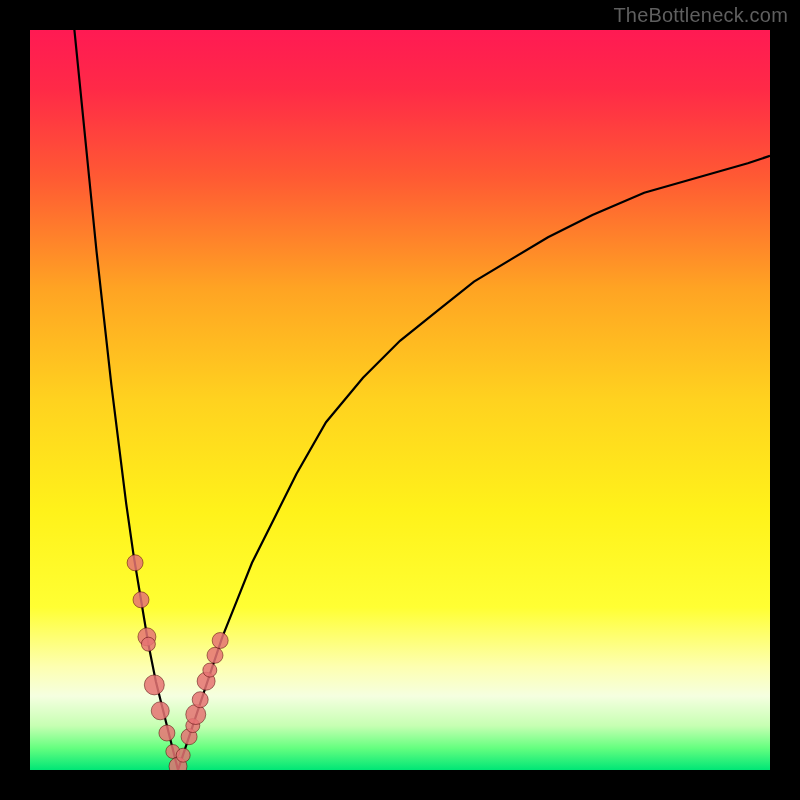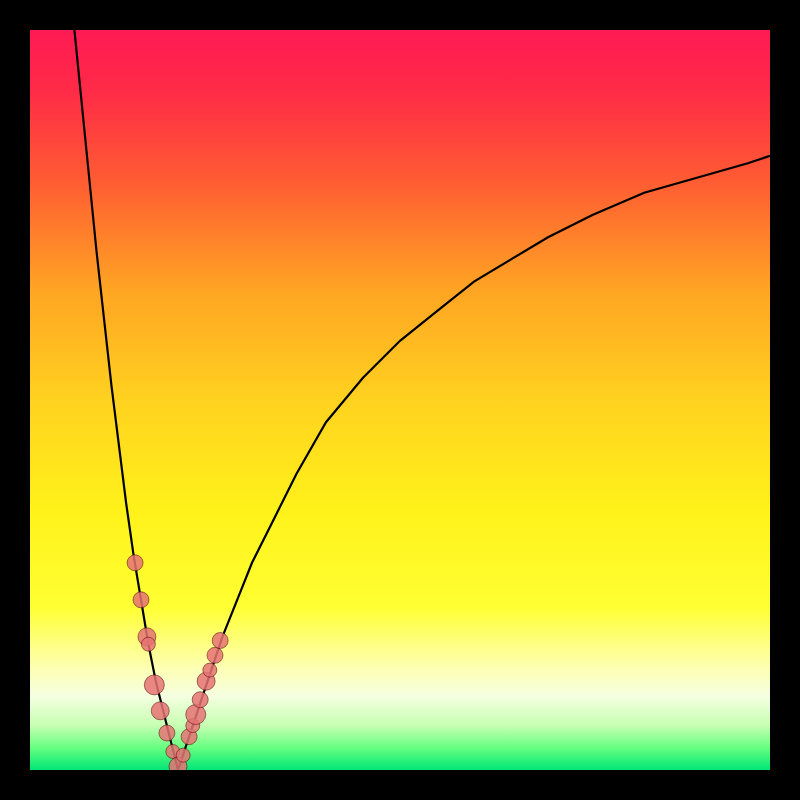--- a/index.html
+++ b/index.html
@@ -77,13 +77,14 @@
           <circle cx="195.76" cy="714.50" r="10" fill="#e57373" fill-opacity="0.85" stroke="#4a0000" stroke-width="0.5"></circle>
           <circle cx="200.20" cy="699.70" r="8" fill="#e57373" fill-opacity="0.85" stroke="#4a0000" stroke-width="0.5"></circle>
           <circle cx="206.12" cy="681.20" r="9" fill="#e57373" fill-opacity="0.85" stroke="#4a0000" stroke-width="0.5"></circle>
           <circle cx="209.82" cy="670.10" r="7" fill="#e57373" fill-opacity="0.85" stroke="#4a0000" stroke-width="0.5"></circle>
           <circle cx="215.00" cy="655.30" r="8" fill="#e57373" fill-opacity="0.85" stroke="#4a0000" stroke-width="0.5"></circle>
           <circle cx="220.18" cy="640.50" r="8" fill="#e57373" fill-opacity="0.85" stroke="#4a0000" stroke-width="0.5"></circle>
         </g>
     </g>
   </svg>
 
+  <div class="watermark">TheBottleneck.com</div>
 </div>
 
 </body></html>

